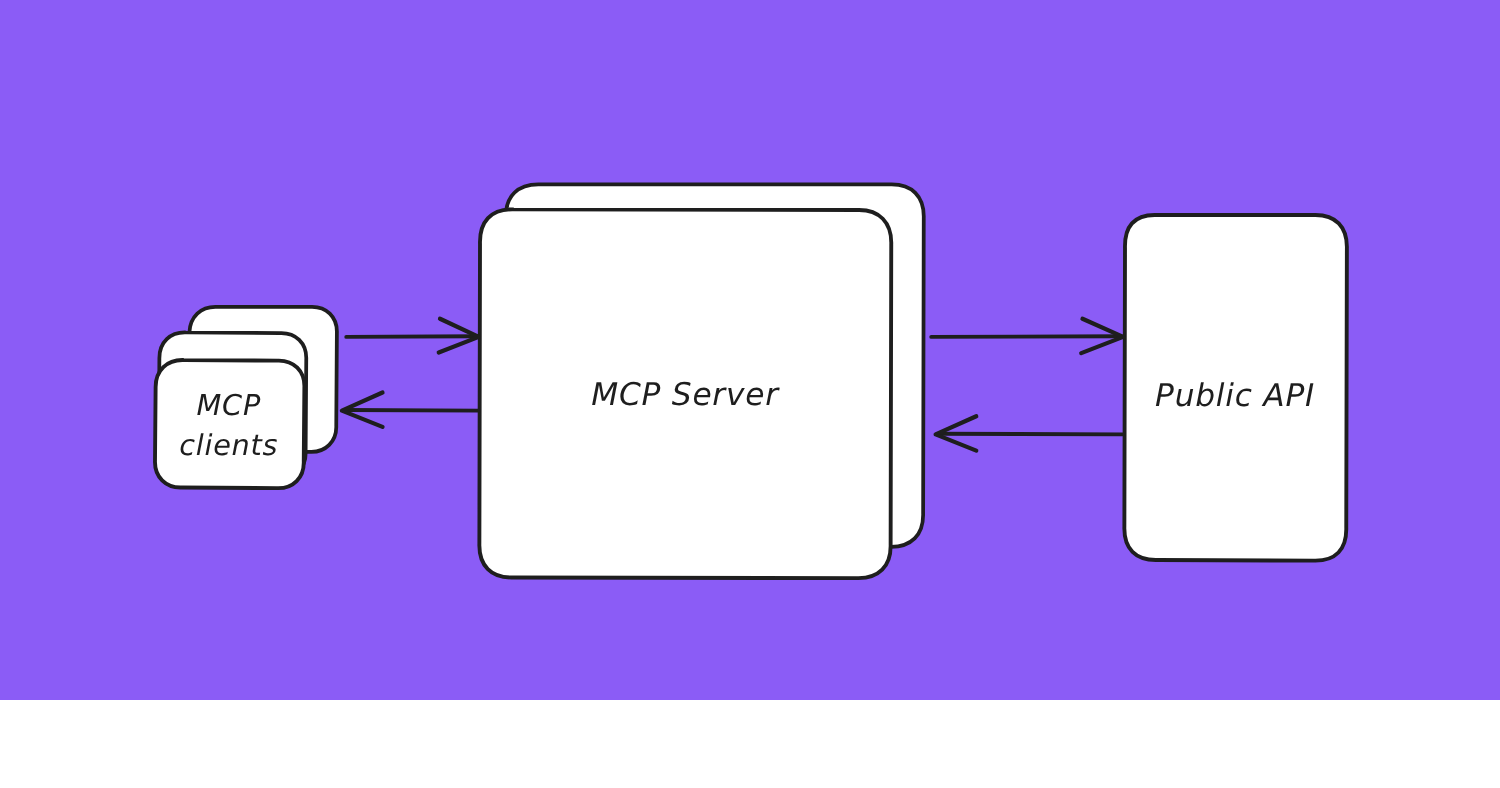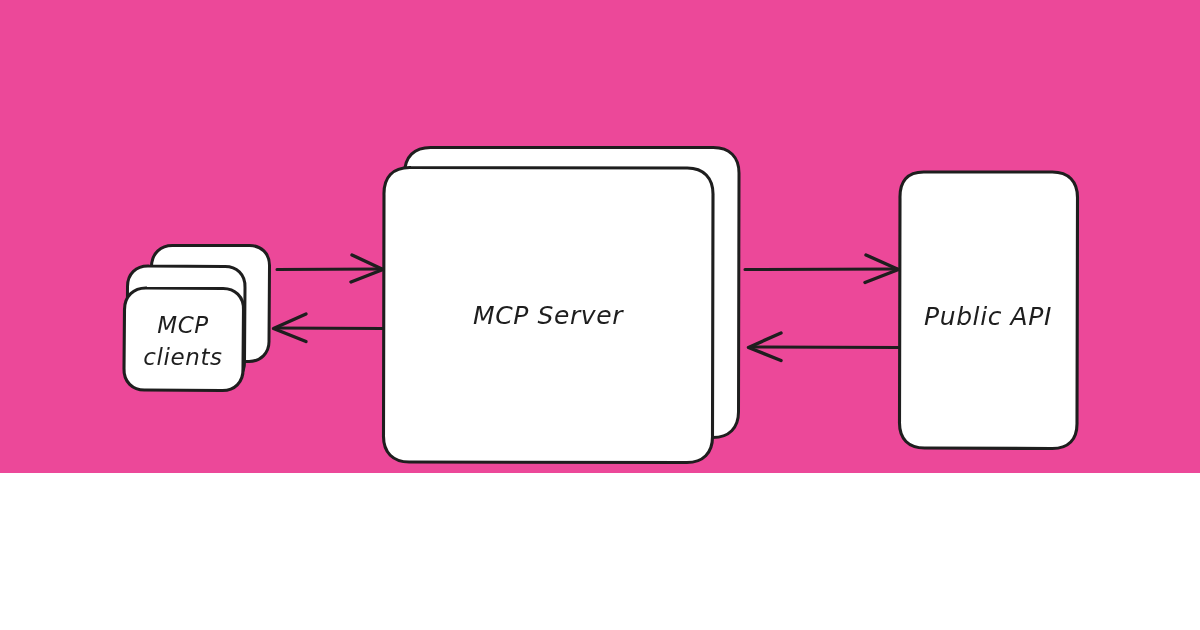--- a/index.html
+++ b/index.html
@@ -10,22 +10,22 @@
   }
   body {
     width: 1200px;
     height: 630px;
     overflow: hidden;
     font-family: "DejaVu Sans", sans-serif;
   }
   #diagram-root {
     position: relative;
     width: 1200px;
-    height: 473px;
-    background: #ec4899;
+    height: 560px;
+    background: #8b5cf6;
   }
   #diagram-svg {
     position: absolute;
     top: 0;
     left: 0;
     width: 1200px;
     height: 630px;
     display: block;
   }
   .node-shape {

